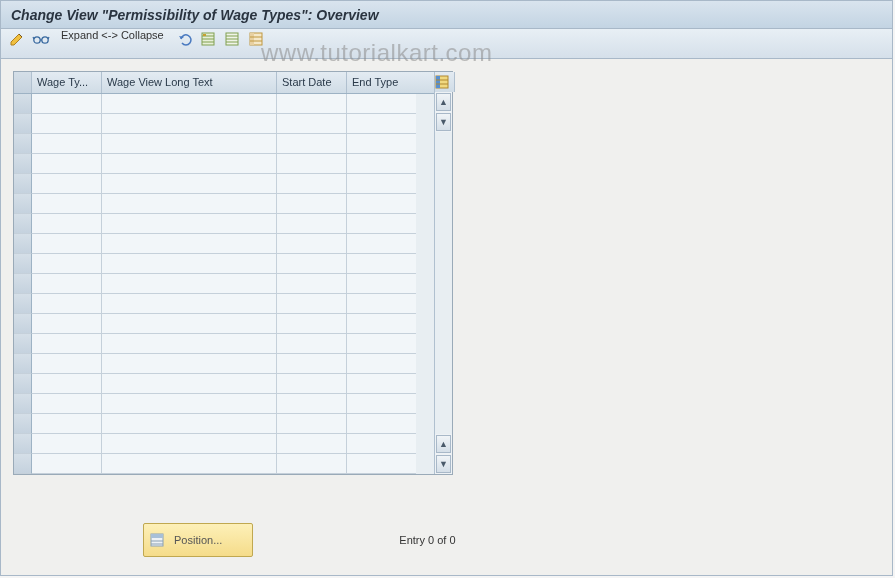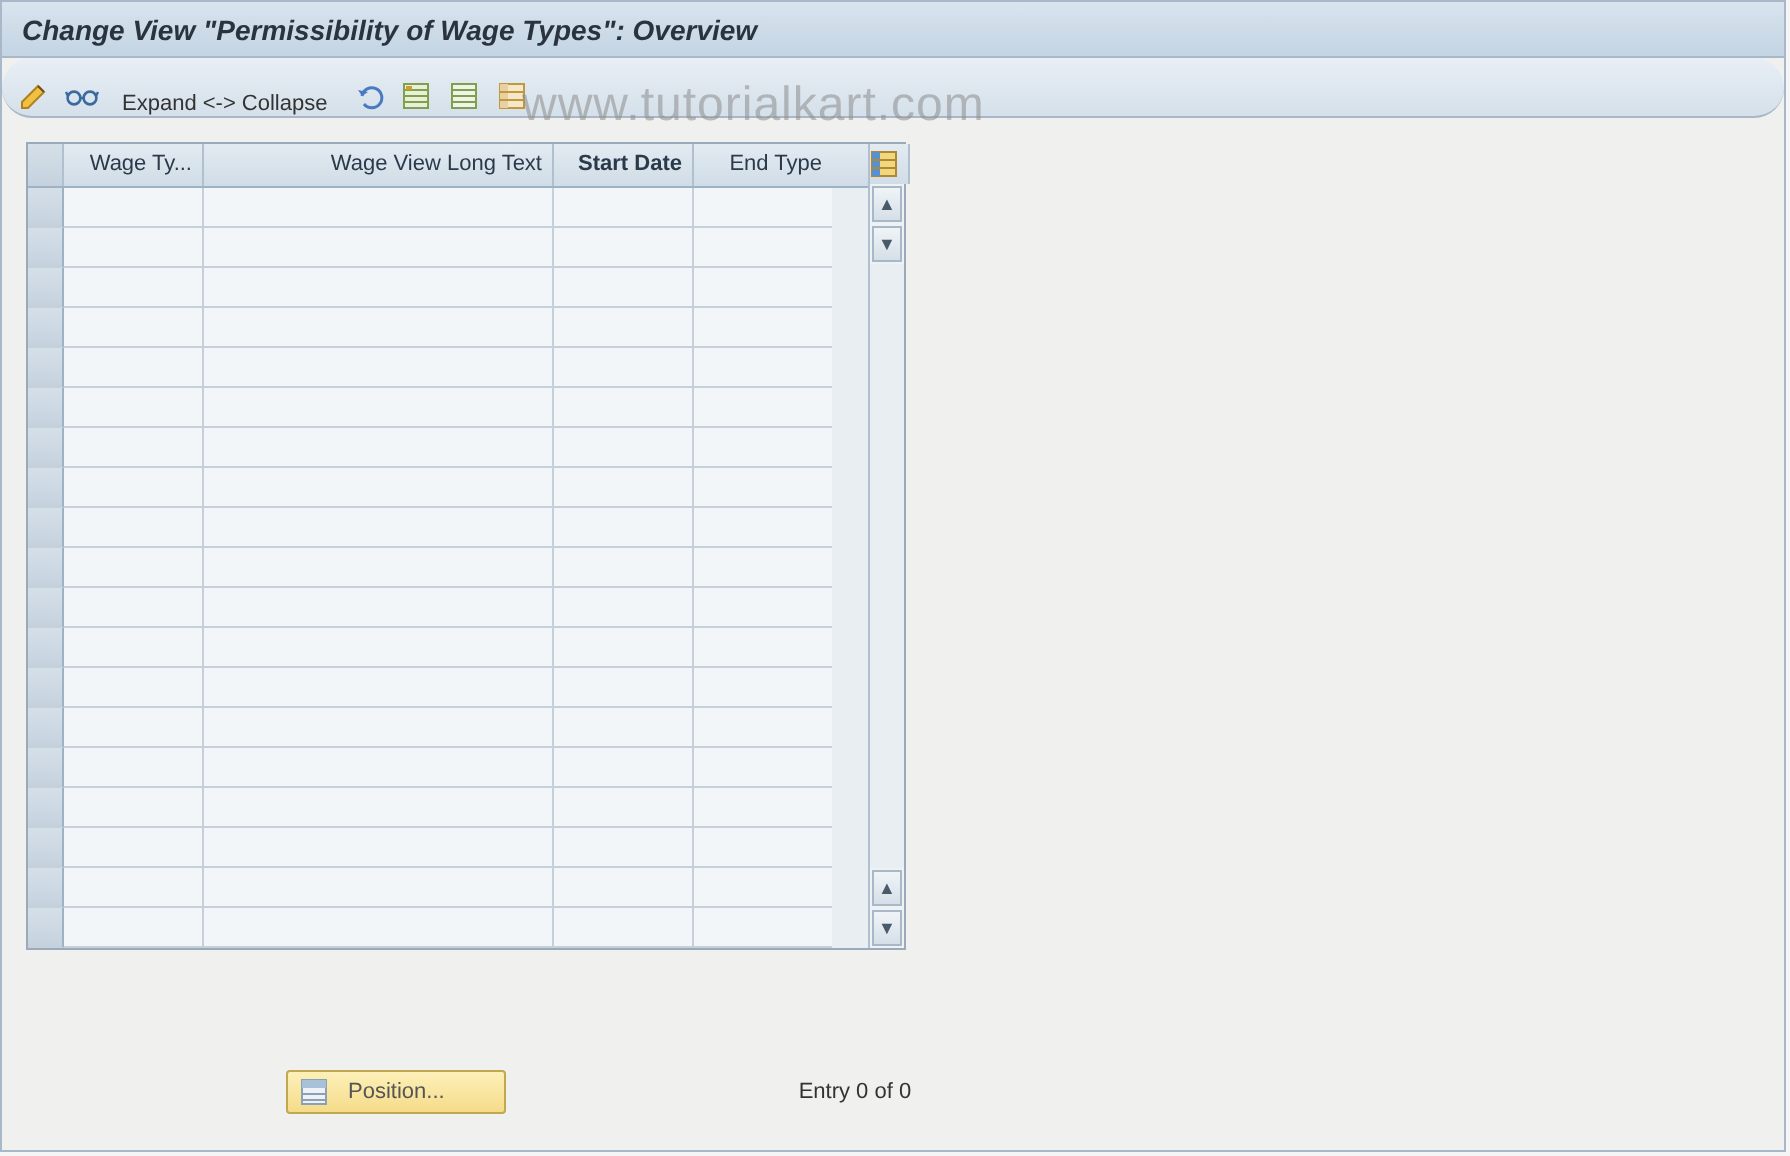--- a/index.html
+++ b/index.html
@@ -27,24 +27,23 @@
       font-style: italic;
       font-weight: bold;
       font-size: 14px;
       color: #2a3440;
     }
     .toolbar {
       background: linear-gradient(to bottom, #e8eff5 0%, #d5e0ea 100%);
       height: 30px;
       border-bottom: 1px solid #a8b8c8;
       display: flex;
-      align-items: flex-end;
+      align-items: flex-start;
       padding: 0 6px;
       gap: 4px;
-      border-radius: 15px;
     }
     .toolbar-icon {
       width: 20px;
       height: 20px;
       display: flex;
       align-items: center;
       justify-content: center;
       cursor: pointer;
     }
     .toolbar-text {
@@ -63,36 +62,35 @@
       background: #e8eef2;
     }
     .table-main {
       flex: 1;
     }
     .table-header {
       display: flex;
       background: linear-gradient(to bottom, #e3ebf2 0%, #d0dce6 100%);
       border-bottom: 1px solid #9db2c4;
       height: 22px;
-      text-align: right;
     }
     .th {
       border-right: 1px solid #b0c0cf;
       padding: 4px 5px;
       color: #2a3a4a;
       font-size: 11px;
       overflow: hidden;
       white-space: nowrap;
       text-overflow: ellipsis;
       background: linear-gradient(to bottom, #e3ebf2 0%, #d0dce6 100%);
     }
     .th.sel { width: 18px; background: linear-gradient(to bottom, #d5dfe8 0%, #c5d2de 100%);}
     .th.c1 { width: 70px; }
     .th.c2 { width: 175px; }
-    .th.c3 { width: 70px; font-weight: bold; }
+    .th.c3 { width: 70px; }
     .th.c4 { width: 69px; border-right: none;}
     .th.cfg { width: 20px; text-align:center; padding:3px 0;}
     .table-body {
       height: 380px;
       overflow: hidden;
       position: relative;
     }
     .tr {
       display: flex;
       height: 20px;
@@ -143,21 +141,21 @@
       display: flex;
       align-items:center;
       padding-left: 130px;
       gap: 130px;
     }
     .position-btn {
       display: inline-flex;
       align-items:center;
       background: linear-gradient(to bottom, #fdf0b8 0%, #f5dc8a 100%);
       border: 1px solid #c0a850;
-      height: 22px;
+      height: 34px;
       padding: 0 30px 0 6px;
       cursor:pointer;
       color:#555;
       gap:10px;
       border-radius:2px;
     }
     .position-btn .picon{
       width:14px;height:14px;
     }
     .entry-text {

